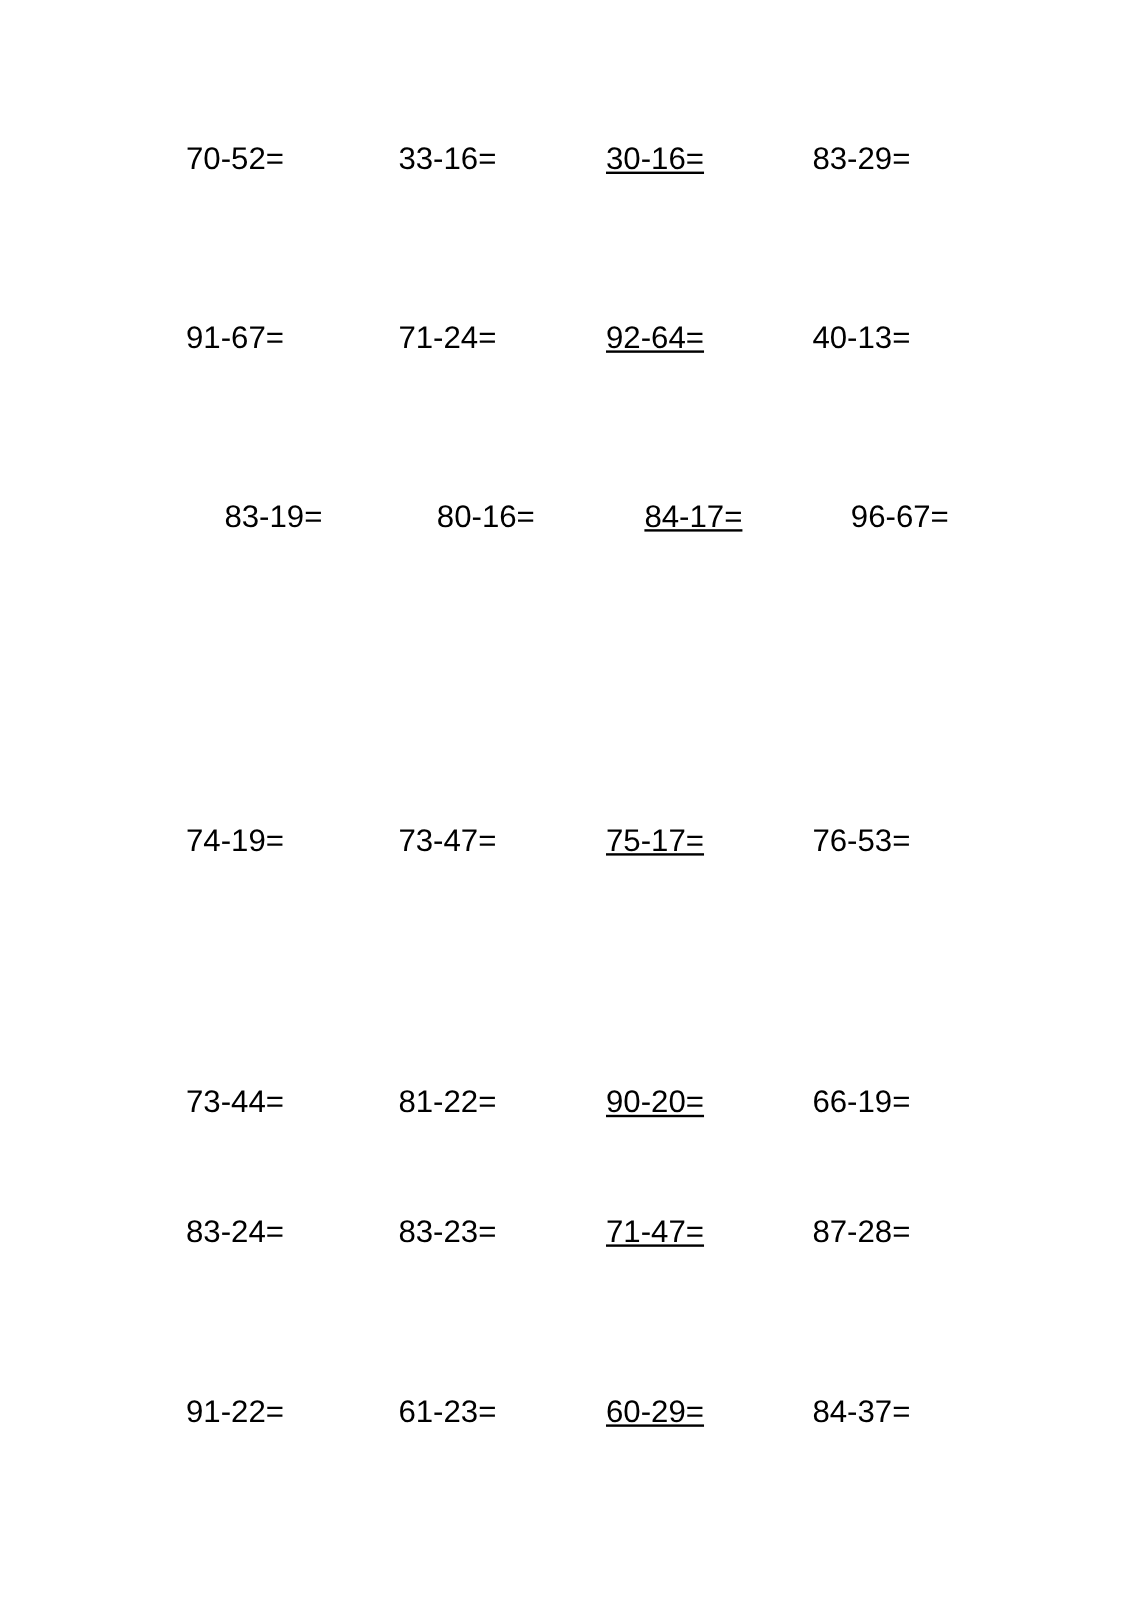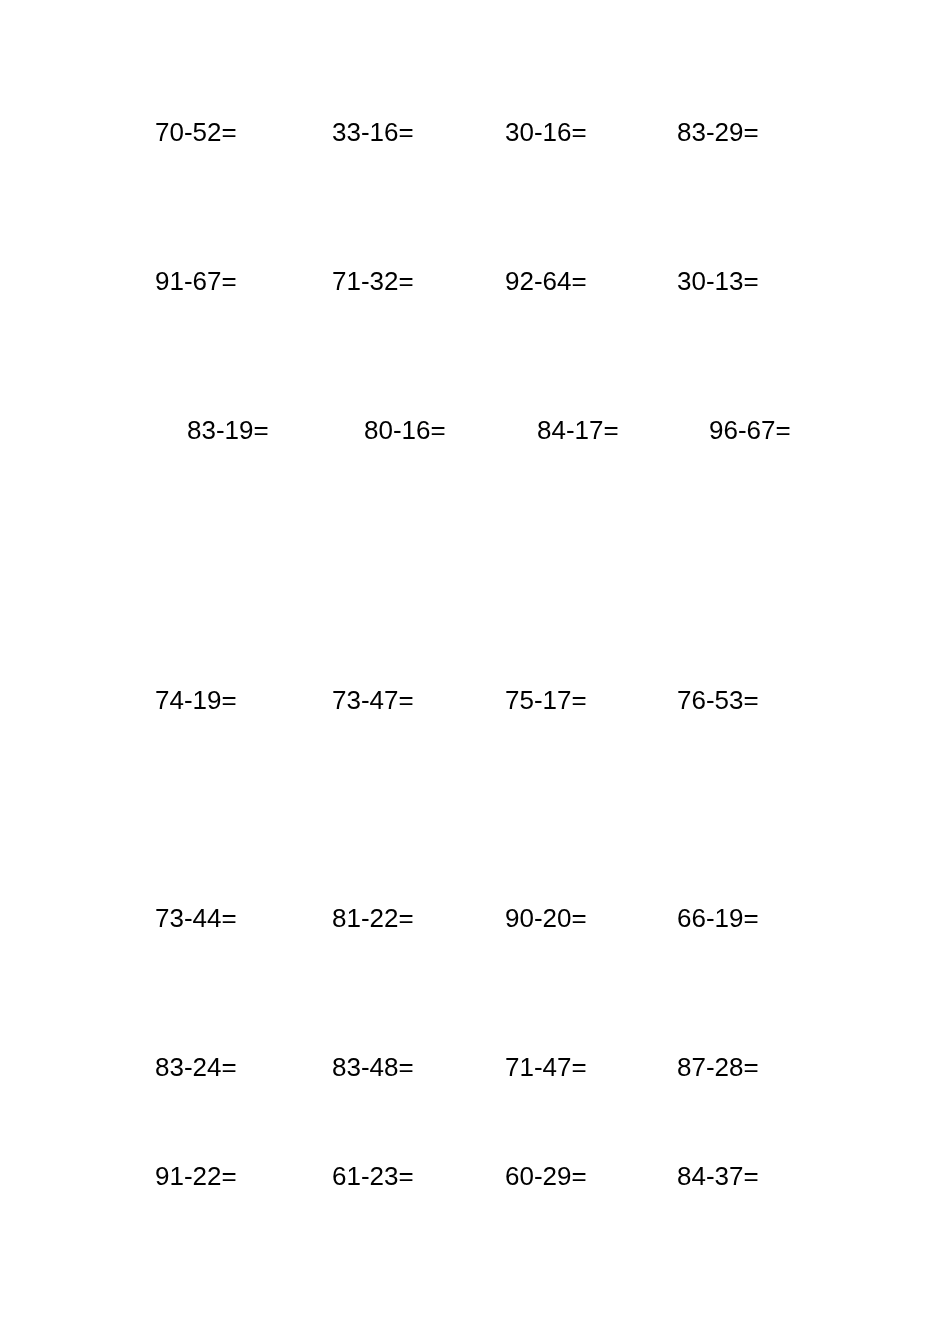--- a/index.html
+++ b/index.html
@@ -42,41 +42,41 @@
     letter-spacing: 0px;
     white-space: nowrap;
     color: #000000;
     font-family: "Liberation Sans", "DejaVu Sans", sans-serif;
     font-weight: 400;
     text-align: right;
   }
   
   .col-0 { left: 155px; }
   .col-1 { left: 332px; }
-  .col-2 { left: 505px; }
+  .col-2 { left: 505px; text-decoration: underline; }
   .col-3 { left: 677px; }
 </style>
 </head>
 <body>
 
 <div id="worksheet-page">
   <div id="problem-grid">
 
     <div class="problem-row" style="top:112px;">
       <div class="problem-cell col-0">70-52=</div>
       <div class="problem-cell col-1">33-16=</div>
       <div class="problem-cell col-2">30-16=</div>
       <div class="problem-cell col-3">83-29=</div>
     </div>
 
     <div class="problem-row" style="top:261px;">
       <div class="problem-cell col-0">91-67=</div>
-      <div class="problem-cell col-1">71-32=</div>
+      <div class="problem-cell col-1">71-24=</div>
       <div class="problem-cell col-2">92-64=</div>
-      <div class="problem-cell col-3">30-13=</div>
+      <div class="problem-cell col-3">40-13=</div>
     </div>
 
     <div class="problem-row" style="top:410px;margin-left:32px;">
       <div class="problem-cell col-0">83-19=</div>
       <div class="problem-cell col-1">80-16=</div>
       <div class="problem-cell col-2">84-17=</div>
       <div class="problem-cell col-3">96-67=</div>
     </div>
 
 
@@ -87,23 +87,23 @@
       <div class="problem-cell col-3">76-53=</div>
     </div>
 
     <div class="problem-row" style="top:898px;">
       <div class="problem-cell col-0">73-44=</div>
       <div class="problem-cell col-1">81-22=</div>
       <div class="problem-cell col-2">90-20=</div>
       <div class="problem-cell col-3">66-19=</div>
     </div>
 
-    <div class="problem-row" style="top:1006px;margin-top:41px;">
+    <div class="problem-row" style="top:1006px;">
       <div class="problem-cell col-0">83-24=</div>
-      <div class="problem-cell col-1">83-48=</div>
+      <div class="problem-cell col-1">83-23=</div>
       <div class="problem-cell col-2">71-47=</div>
       <div class="problem-cell col-3">87-28=</div>
     </div>
 
     <div class="problem-row" style="top:1156px;">
       <div class="problem-cell col-0">91-22=</div>
       <div class="problem-cell col-1">61-23=</div>
       <div class="problem-cell col-2">60-29=</div>
       <div class="problem-cell col-3">84-37=</div>
     </div>

